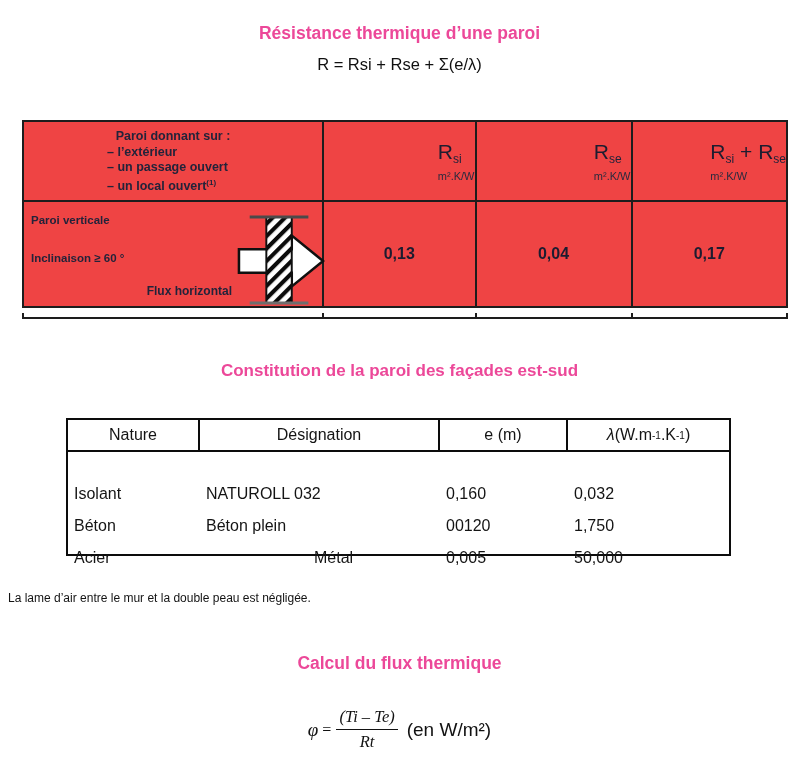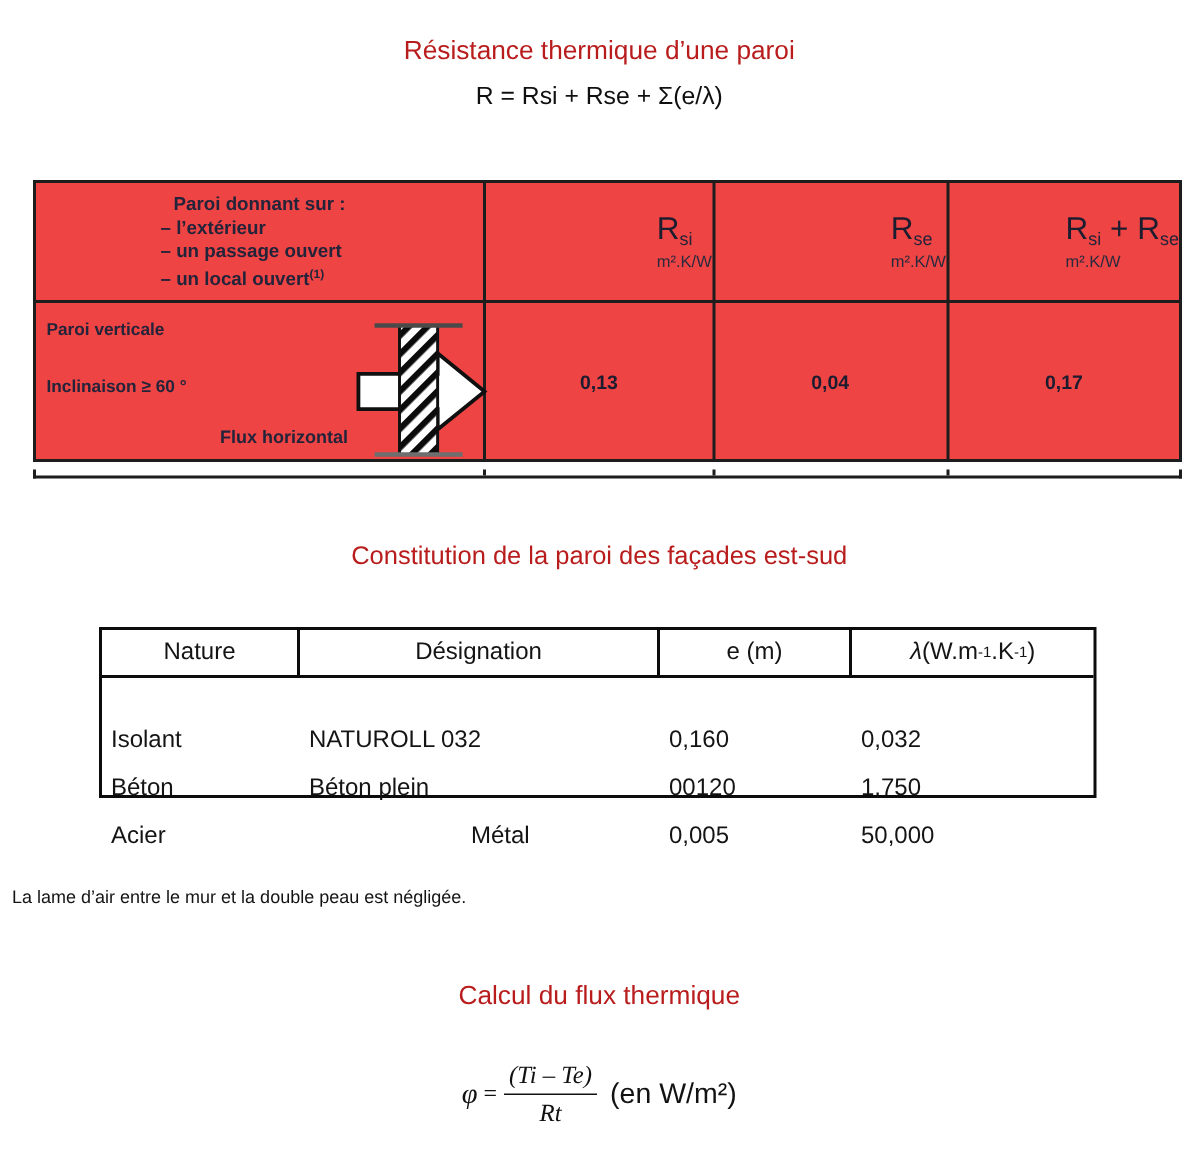--- a/index.html
+++ b/index.html
@@ -6,21 +6,21 @@
   .page {
     position: relative;
     width: 799px;
     height: 770px;
     background: #ffffff;
     font-family: "Liberation Sans", sans-serif;
     color: #111;
     overflow: hidden;
   }
   .centered { position: absolute; left: 0; width: 799px; text-align: center; }
-  .doc-title { font-weight: normal; font-size: 17.5px; color: #b91c1c; }
+  .doc-title { font-weight: bold; font-size: 17.5px; color: #ec4899; }
   #title-resistance { top: 23px; }
   #formula-resistance { top: 55px; font-size: 16.5px; color: #101010; }
   #title-constitution { top: 361px; font-size: 17px; }
   #title-flux { top: 653px; }
 
   
   .t1 {
     position: absolute; left: 22px; top: 120px; width: 766px;
     box-sizing: border-box; border: 2.5px solid #1d1d1d;
     color: #23233a; background: #ef4444;
@@ -48,37 +48,37 @@
 
   .vlabel { position: absolute; font-weight: bold; font-size: 11.5px; color: #23233a; white-space: nowrap; }
   #lbl-paroi-verticale { left: 7px; top: 12px; }
   #lbl-inclinaison { left: 7px; top: 50px; }
   #lbl-flux { right: 90px; top: 82px; font-size: 12px; }
   .wall-icon { position: absolute; left: 213px; top: 11px; }
   .artifact-dot { position: absolute; left: 249px; top: 15px; width: 3px; height: 3px;
                   border-radius: 50%; background: #3b3bcc; opacity: .85; }
 
   .val { display: flex; align-items: center; justify-content: center; height: 100%;
-         font-weight: bold; font-size: 13px; color: #1c1c30; }
+         font-weight: bold; font-size: 16px; color: #1c1c30; }
 
   .t1-sliver {
     position: absolute; left: 22px; top: 313px; width: 766px; height: 6px;
     box-sizing: border-box; display: flex;
     border-left: 2.5px solid #1d1d1d; border-right: 2.5px solid #1d1d1d;
     border-bottom: 2px solid #1d1d1d;
   }
   .t1-sliver .sc { box-sizing: border-box; height: 100%; }
   .t1-sliver .sc1 { flex: 0 0 300px; border-right: 2.5px solid #1d1d1d; }
   .t1-sliver .sc2 { flex: 0 0 152.5px; border-right: 2.5px solid #1d1d1d; }
   .t1-sliver .sc3 { flex: 0 0 156px; border-right: 2.5px solid #1d1d1d; }
   .t1-sliver .sc4 { flex: 1 1 auto; }
 
   
   .t2 {
-    position: absolute; left: 66px; top: 418px; width: 665px; height: 114px;
+    position: absolute; left: 66px; top: 418px; width: 665px; height: 138px;
     box-sizing: border-box; border: 2px solid #0c0c0c; color: #141414; background: #fff;
   }
   .t2-row { display: flex; }
   .t2-head { height: 30px; border-bottom: 2px solid #0c0c0c; font-size: 16px; }
   .t2 .hc { box-sizing: border-box; display: flex; align-items: center; justify-content: center; }
   .t2 .bc { box-sizing: border-box; display: flex; align-items: center; }
   .t2 .k1 { flex: 0 0 132px; }
   .t2 .k2 { flex: 0 0 240px; }
   .t2 .k3 { flex: 0 0 128px; }
   .t2 .k4 { flex: 1 1 auto; }

